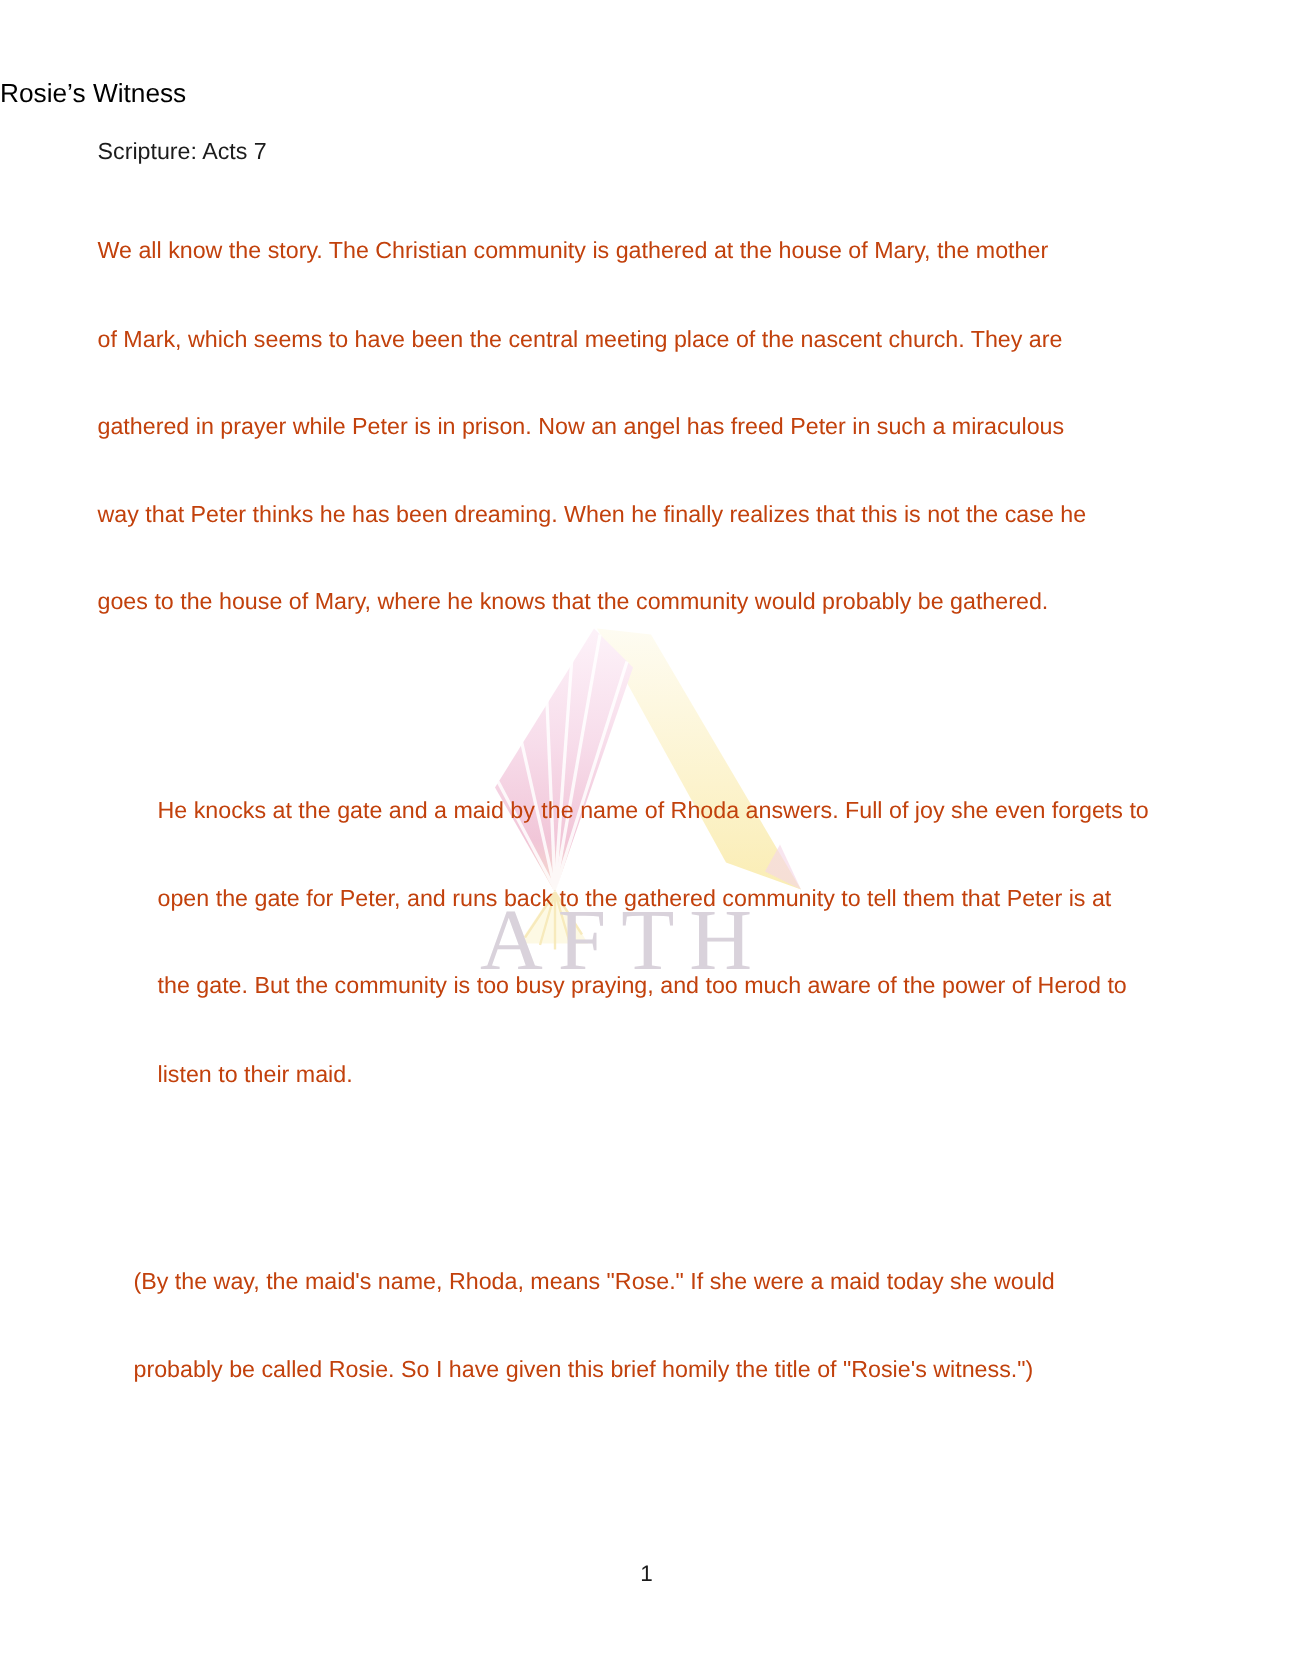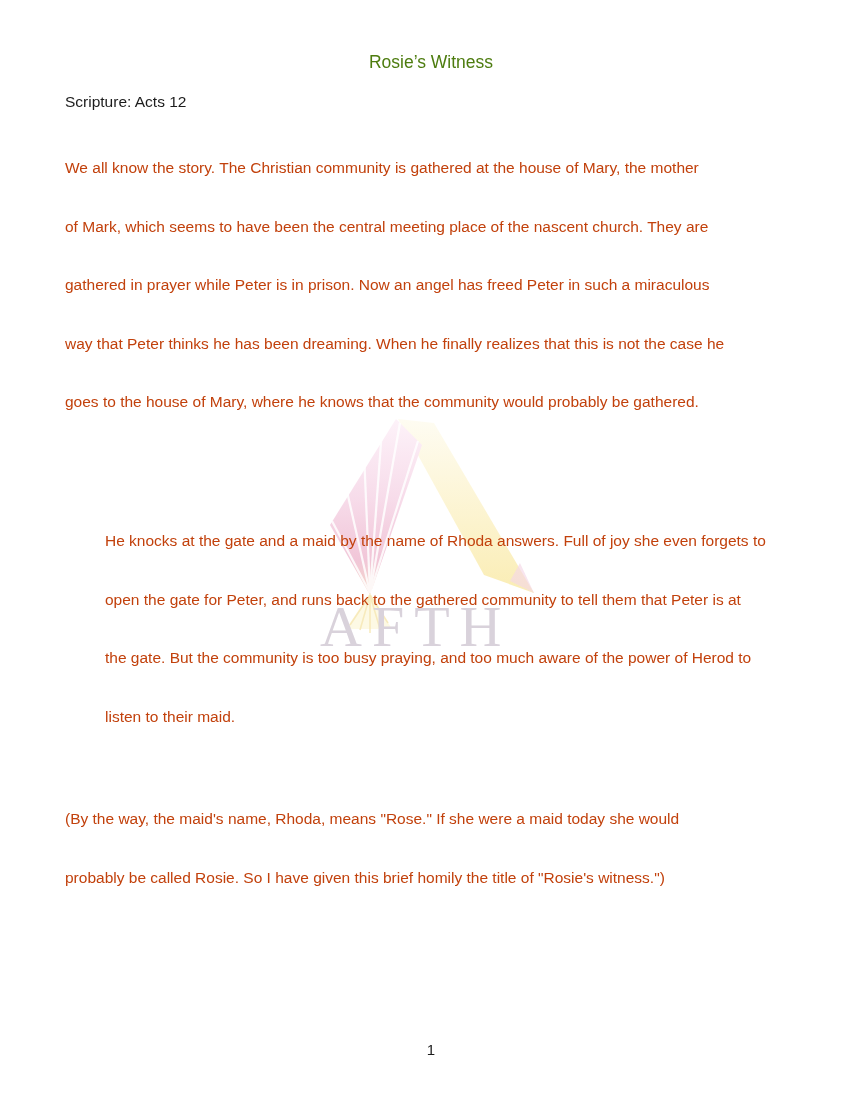--- a/index.html
+++ b/index.html
@@ -21,44 +21,44 @@
     height: 252px;
     z-index: 0;
     pointer-events: none;
   }
   .content { position: relative; z-index: 1; }
   .doc-title {
     position: absolute;
     left: 0;
     width: 862px;
     top: 52px;
-    text-align: center;
+    text-align: left;
     font-size: 17.5px;
     font-weight: 400;
-    color: #4d7c0f;
+    color: #000000;
   }
   .scripture {
     position: absolute;
     left: 65px;
     top: 91px;
     font-size: 15.5px;
     line-height: 21px;
   }
   .para {
     position: absolute;
     left: 65px;
     width: 740px;
     font-size: 15.5px;
     line-height: 58.5px;
     white-space: pre;
     color: #c2410c;
   }
   .para-1 { top: 139px; }
   .para-2 { top: 512px; margin-left: 40px; }
-  .para-3 { top: 790px; }
+  .para-3 { top: 826px; margin-left: 24px; }
   .page-number {
     position: absolute;
     left: 0;
     width: 862px;
     top: 1041px;
     text-align: center;
     font-size: 15px;
   }
   .wm-text-font { font-family: "Liberation Serif", "DejaVu Serif", serif; }
 </style>
@@ -103,21 +103,21 @@
       <line x1="52" y1="182" x2="62" y2="216"></line>
       <line x1="52" y1="182" x2="70" y2="210"></line>
     </g>
 
     <text class="wm-text-font" x="2" y="233" font-size="58" letter-spacing="10" fill="#d9d2db">AFTH</text>
   </svg>
 
   <div class="content">
     <div class="doc-title">Rosie’s Witness</div>
 
-    <div class="scripture">Scripture: Acts 12</div>
+    <div class="scripture">Scripture: Acts 7</div>
 
     <div class="para para-1">We all know the story. The Christian community is gathered at the house of Mary, the mother
 of Mark, which seems to have been the central meeting place of the nascent church. They are
 gathered in prayer while Peter is in prison. Now an angel has freed Peter in such a miraculous
 way that Peter thinks he has been dreaming. When he finally realizes that this is not the case he
 goes to the house of Mary, where he knows that the community would probably be gathered.</div>
 
     <div class="para para-2">He knocks at the gate and a maid by the name of Rhoda answers. Full of joy she even forgets to
 open the gate for Peter, and runs back to the gathered community to tell them that Peter is at
 the gate. But the community is too busy praying, and too much aware of the power of Herod to

